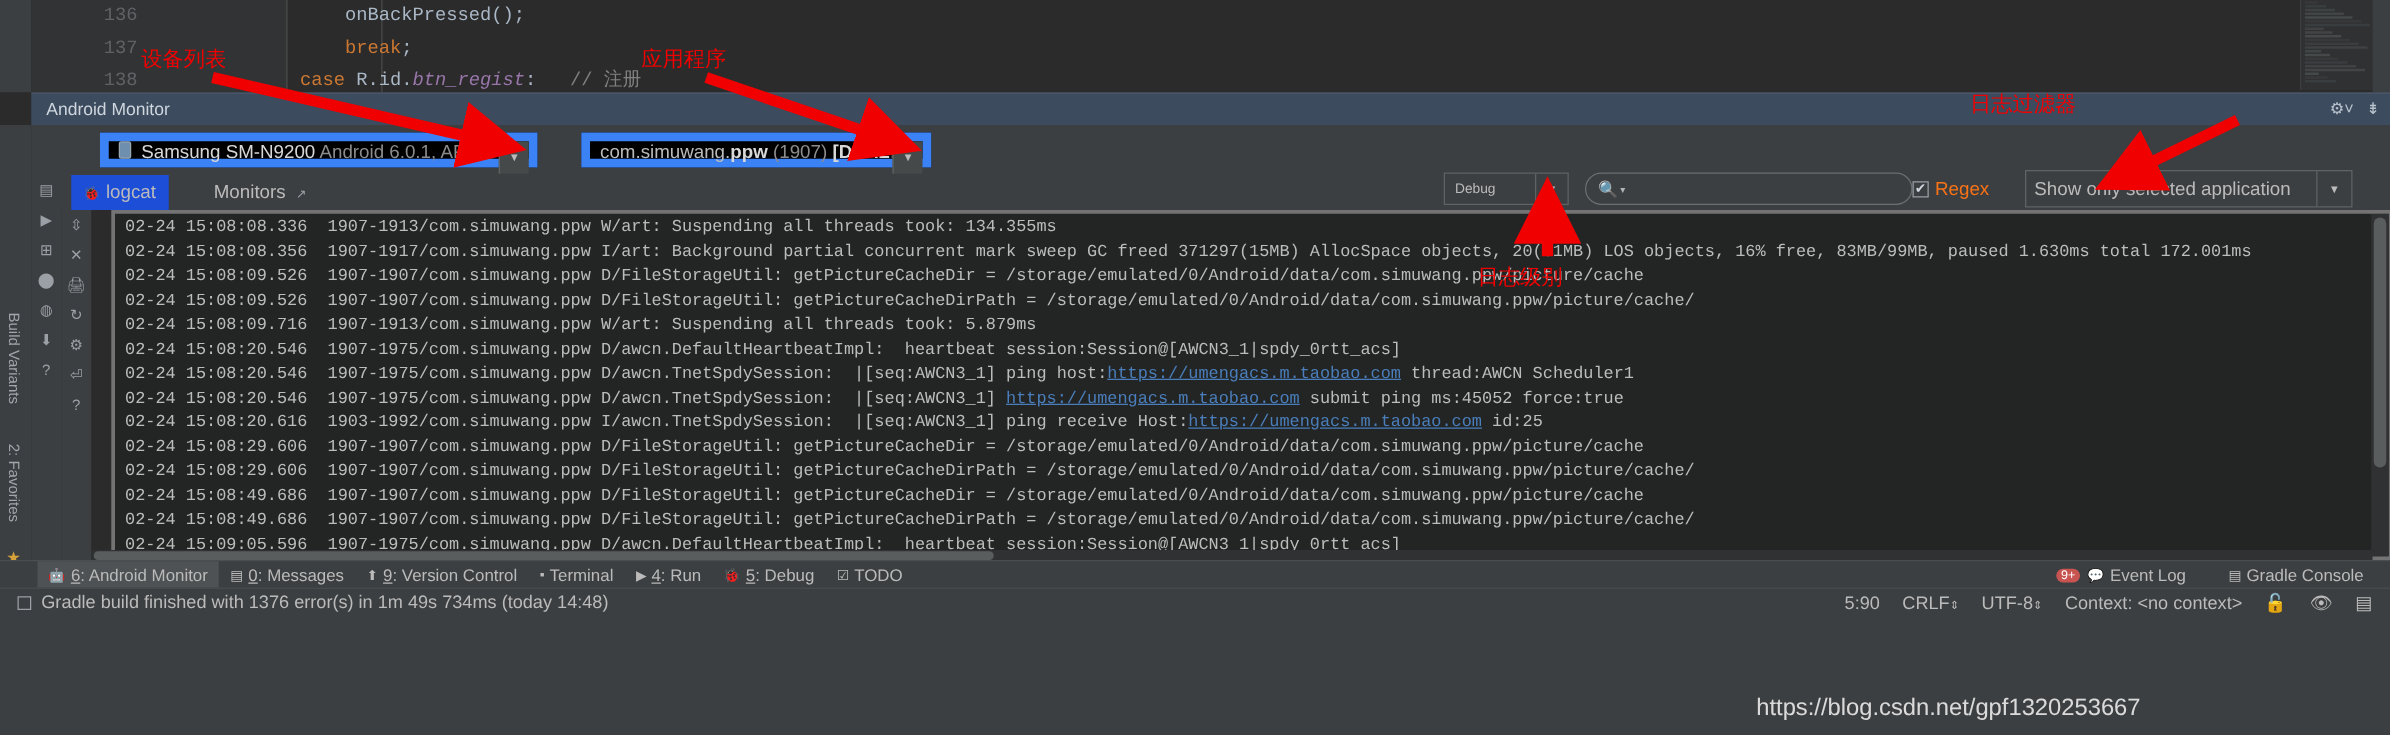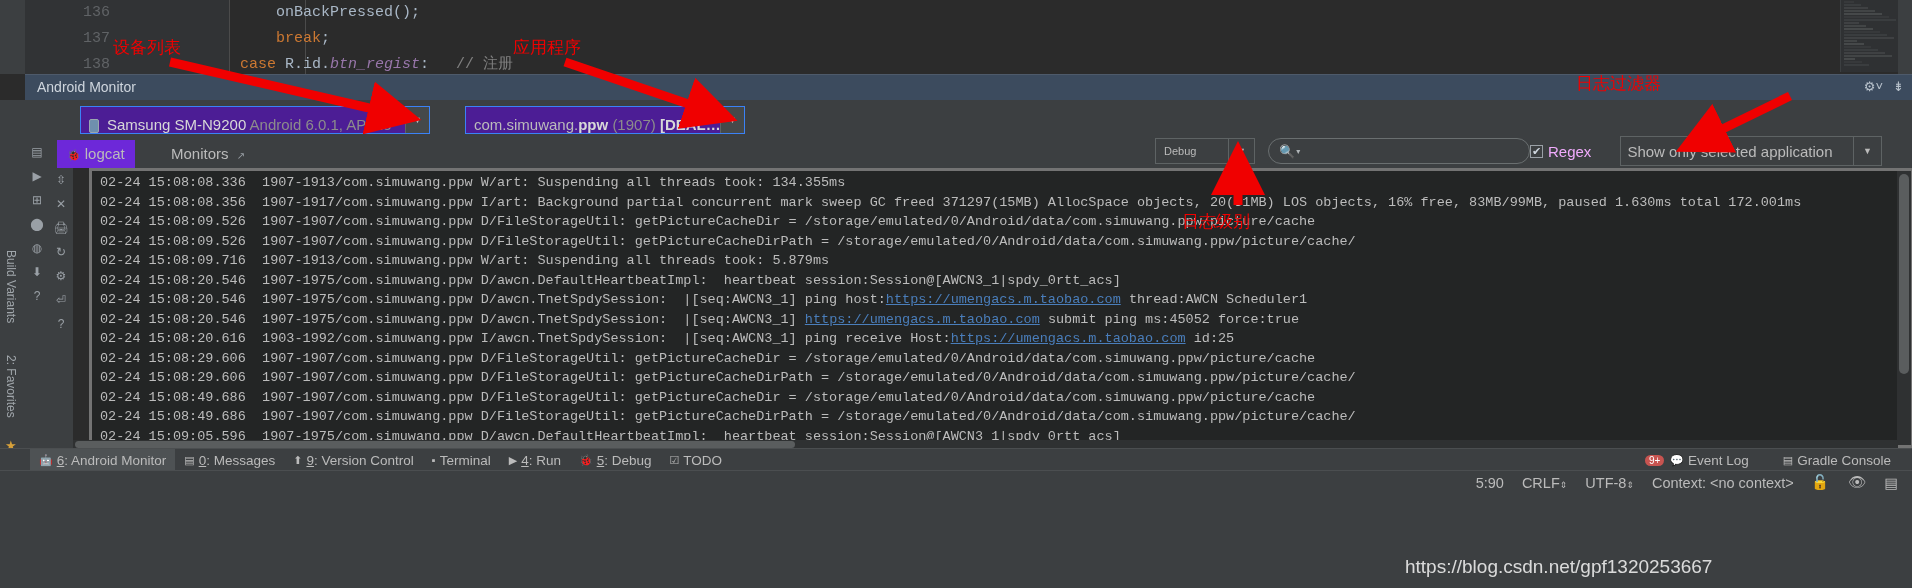--- a/index.html
+++ b/index.html
@@ -78,23 +78,23 @@
     font-size: 13px; color: #b8c2cc;
     display: flex; gap: 10px; align-items: center;
   }
 
   #monitor-toolbar1 {
     position: absolute; left: 25px; top: 100px; width: 1887px; height: 40px;
     background: #3c3f41;
   }
   .combo {
     position: absolute; top: 6px; height: 28px;
-    background: #4c1d95;
-    border: 1px solid #3b82f6;
-    display: flex; align-items: flex-end;
+    background: #000000;
+    border: 7px solid #3b82f6;
+    display: flex; align-items: flex-start;
   }
   .combo .combo-text {
     padding: 0 8px; font-size: 15px; white-space: nowrap; overflow: hidden;
     color: #bbbbbb;
   }
   .combo .combo-arrow {
     width: 24px; height: 26px; border-left: 1px solid #5e6364;
     display: flex; align-items: center; justify-content: center;
     font-size: 9px; color: #bbbbbb; background: #45494a;
   }
@@ -126,21 +126,21 @@
 
   
   #logcat-tabs {
     position: absolute; left: 49px; top: 140px; width: 1863px; height: 28px;
     background: #3c3f41;
   }
   .lc-tab {
     position: absolute; top: 0; height: 28px; line-height: 28px;
     font-size: 15px; padding: 0 10px; color: #bbbbbb;
   }
-  #tab-logcat { left: 8px; background: #6d28d9; }
+  #tab-logcat { left: 8px; background: #1d4ed8; }
   #tab-monitors { left: 112px; }
   .lc-emoji { font-size: 11px; margin-right: 4px; }
 
   #debug-combo {
     position: absolute; left: 1155px; top: 138px; width: 100px; height: 26px;
     background: #3c3f41; border: 1px solid #5e6364;
     display: flex; align-items: center;
   }
   #debug-combo .dbg-text { flex: 1; padding-left: 8px; font-size: 11px; color: #bbbbbb; }
   #debug-combo .dbg-arrow {
@@ -161,21 +161,21 @@
     padding-left: 5px;
   }
   #regex-wrap {
     position: absolute; left: 1530px; top: 140px; height: 22px;
     display: flex; align-items: center; gap: 5px;
   }
   .chk {
     width: 13px; height: 13px; border: 1px solid #9aa0a6; background: #3c3f41;
     color: #cfd6de; font-size: 11px; line-height: 11px; text-align: center;
   }
-  #regex-label { font-size: 15px; color: #f0abfc; }
+  #regex-label { font-size: 15px; color: #f97316; }
   #filter-combo {
     position: absolute; left: 1620px; top: 136px; width: 262px; height: 30px;
     background: #3c3f41; border: 1px solid #5e6364;
     display: flex; align-items: center; gap: 14px;
   }
   #filter-combo .f-text { flex: 1; text-align: center; font-size: 15px; color: #bbbbbb; }
   #filter-combo .f-arrow {
     width: 28px; height: 28px; border-left: 1px solid #5e6364;
     display: flex; align-items: center; justify-content: center;
     font-size: 9px; color: #bbbbbb;
@@ -500,20 +500,24 @@
         <span>Event Log</span>
       </div>
       <div class="tool-item">
         <span class="ti-ico">▤</span>
         <span>Gradle Console</span>
       </div>
     </div>
 </div>
 
 <div id="status-bar">
+  <div id="status-msg">
+    <span class="stop-sq"></span>
+    <span>Gradle build finished with 1376 error(s) in 1m 49s 734ms (today 14:48)</span>
+  </div>
   <div id="status-right">
     <span>5:90</span>
     <span><span>CRLF</span><span class="st-updown">⇕</span></span>
     <span><span>UTF-8</span><span class="st-updown">⇕</span></span>
     <span>Context: &lt;no context&gt;</span>
     <span>🔓</span>
     <span>👁</span>
     <span>▤</span>
   </div>
 </div>

